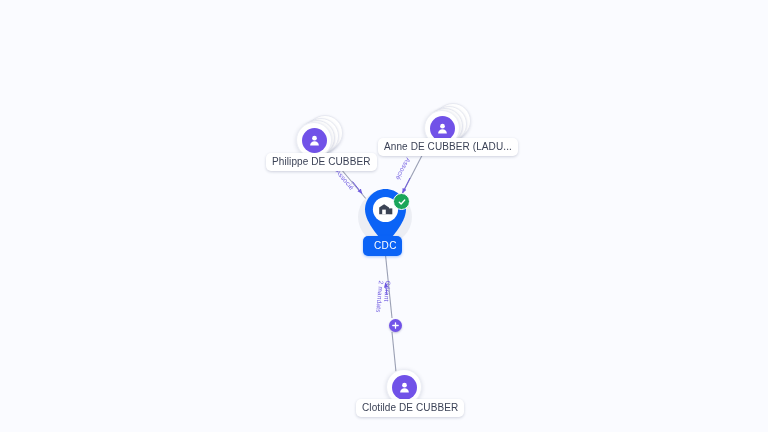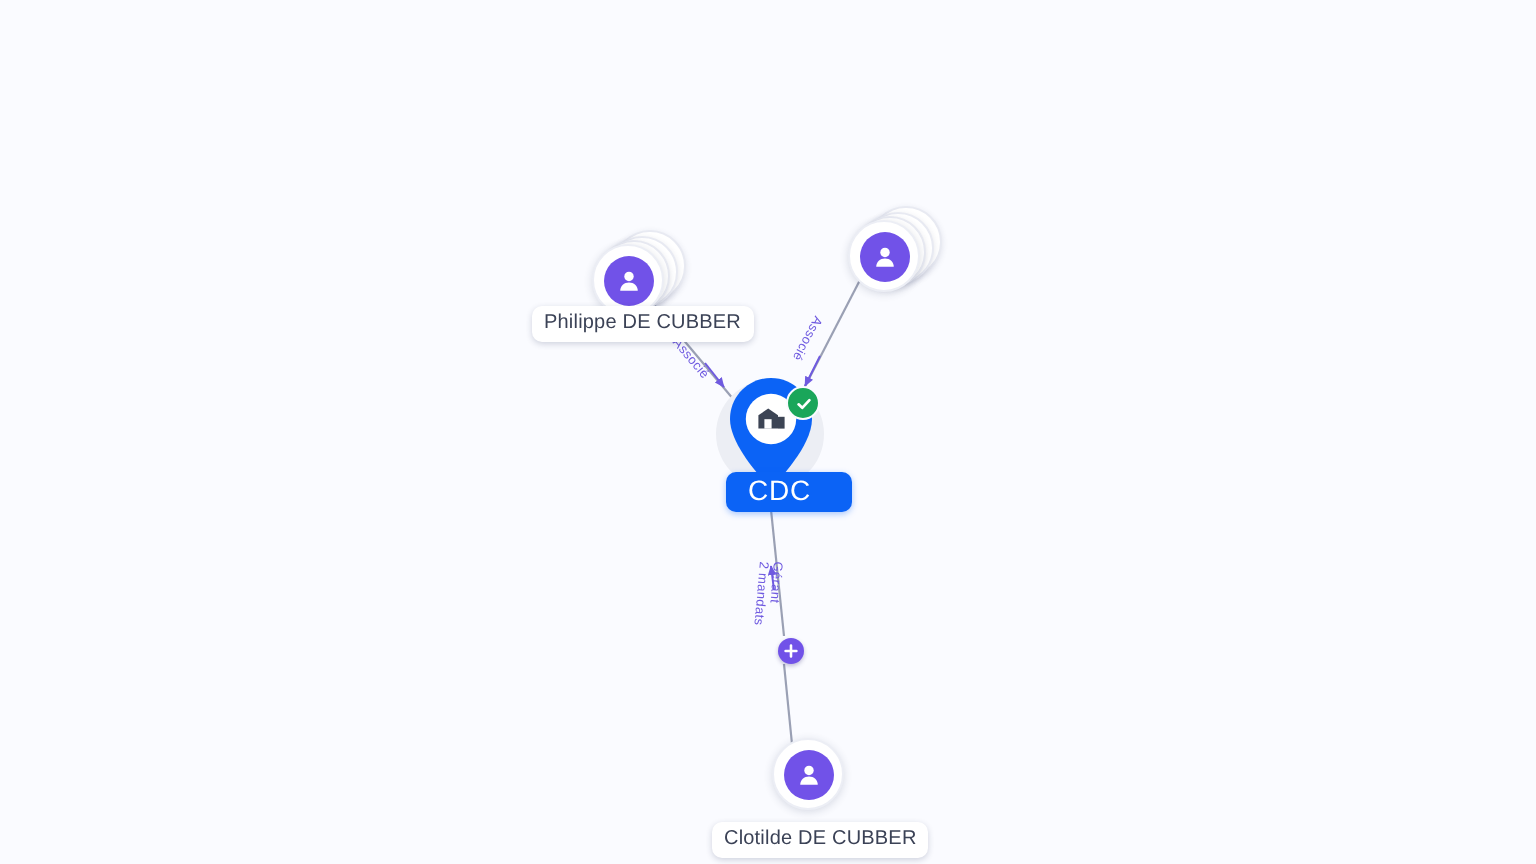--- a/index.html
+++ b/index.html
@@ -63,24 +63,24 @@
     position:absolute;left:35px;top:3px;
     width:15px;height:15px;border-radius:50%;
     background:#1aa65a;border:1.5px solid #fafbff;
     display:flex;align-items:center;justify-content:center;
   }
   .tag{
     position:absolute;
     background:#0b63f6;
     color:#ffffff;
     border-radius:5px;
-    font-size:14px;
+    font-size:10px;
     line-height:11px;
     letter-spacing:.4px;
-    padding:4px 20px 5px 11px;
+    padding:4px 5px 5px 11px;
     white-space:nowrap;
     box-shadow:0 1px 3px rgba(11,99,246,.35);
   }
 
   
   .elabel{
     position:absolute;
     font-size:6.5px;
     line-height:7.5px;
     color:#6f5ae0;
@@ -166,20 +166,21 @@
       </div>
       <div class="avatar">
         <div class="disc">
           <svg width="13" height="13" viewBox="0 0 16 16">
             <circle cx="8" cy="5.2" r="2.9" fill="#ffffff"></circle>
             <path d="M2.6 14c0-3 2.4-5.1 5.4-5.1s5.4 2.1 5.4 5.1z" fill="#ffffff"></path>
           </svg>
         </div>
       </div>
     </div>
+    <div class="pill" style="left:378px;top:138px;">Anne DE CUBBER (LADU...</div>
 
     <div class="company" style="left:358px;top:190px;">
       <div class="halo"></div>
       <div class="pin">
         <svg width="47" height="58" viewBox="0 0 47 58">
           <path d="M23.5 1C12.2 1 3 10.2 3 21.5c0 13.6 17.3 31.2 19.2 33.1
                    a1.9 1.9 0 0 0 2.6 0C26.7 52.7 44 35.1 44 21.5 44 10.2 34.8 1 23.5 1z" fill="#0b63f6"></path>
           <circle cx="23.5" cy="21.5" r="12.6" fill="#ffffff"></circle>
           <g>
             <path d="M17.2 26.3 V19.6 L22.1 16.3 L27 19.6 V26.3 z" fill="#3c4454"></path>
@@ -199,16 +200,16 @@
     <div class="person" style="left:386px;top:369px;">
       <div class="avatar">
         <div class="disc">
           <svg width="13" height="13" viewBox="0 0 16 16">
             <circle cx="8" cy="5.2" r="2.9" fill="#ffffff"></circle>
             <path d="M2.6 14c0-3 2.4-5.1 5.4-5.1s5.4 2.1 5.4 5.1z" fill="#ffffff"></path>
           </svg>
         </div>
       </div>
     </div>
-    <div class="pill" style="left:356px;top:399px;margin-top:12px;">Clotilde DE CUBBER</div>
+    <div class="pill" style="left:356px;top:399px;">Clotilde DE CUBBER</div>
 
   </div>
 </div>
 
 </body></html>

